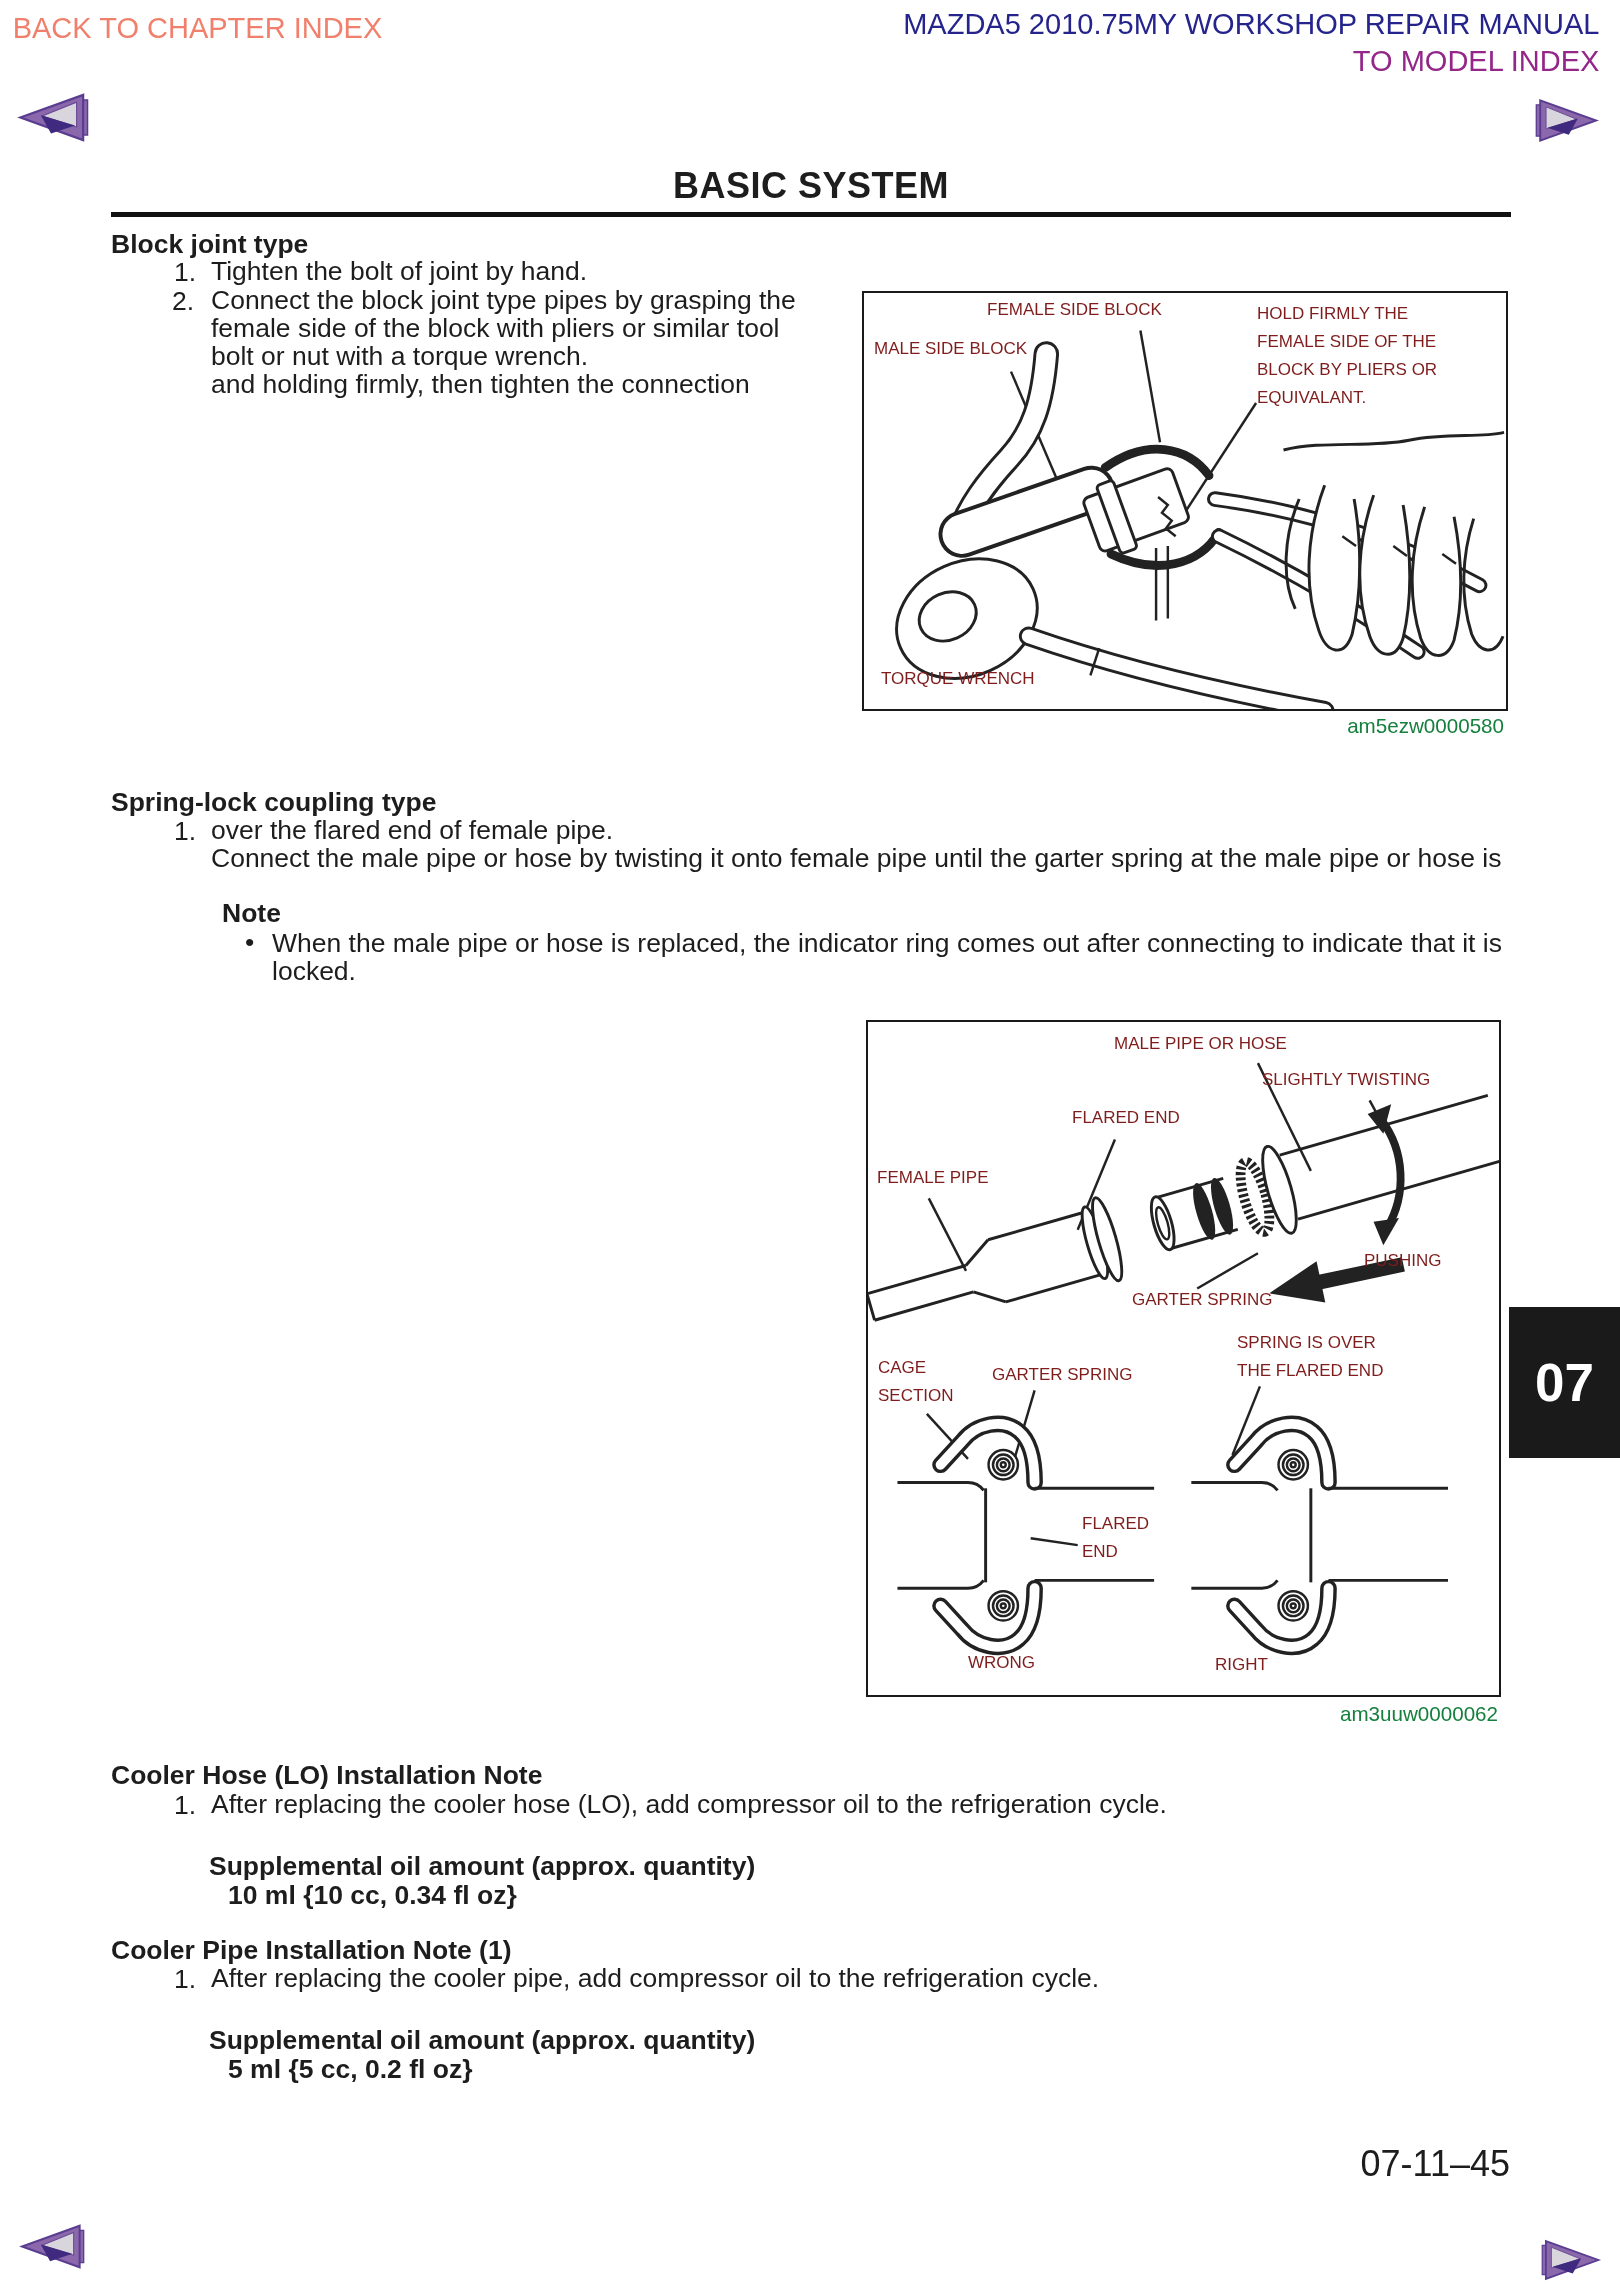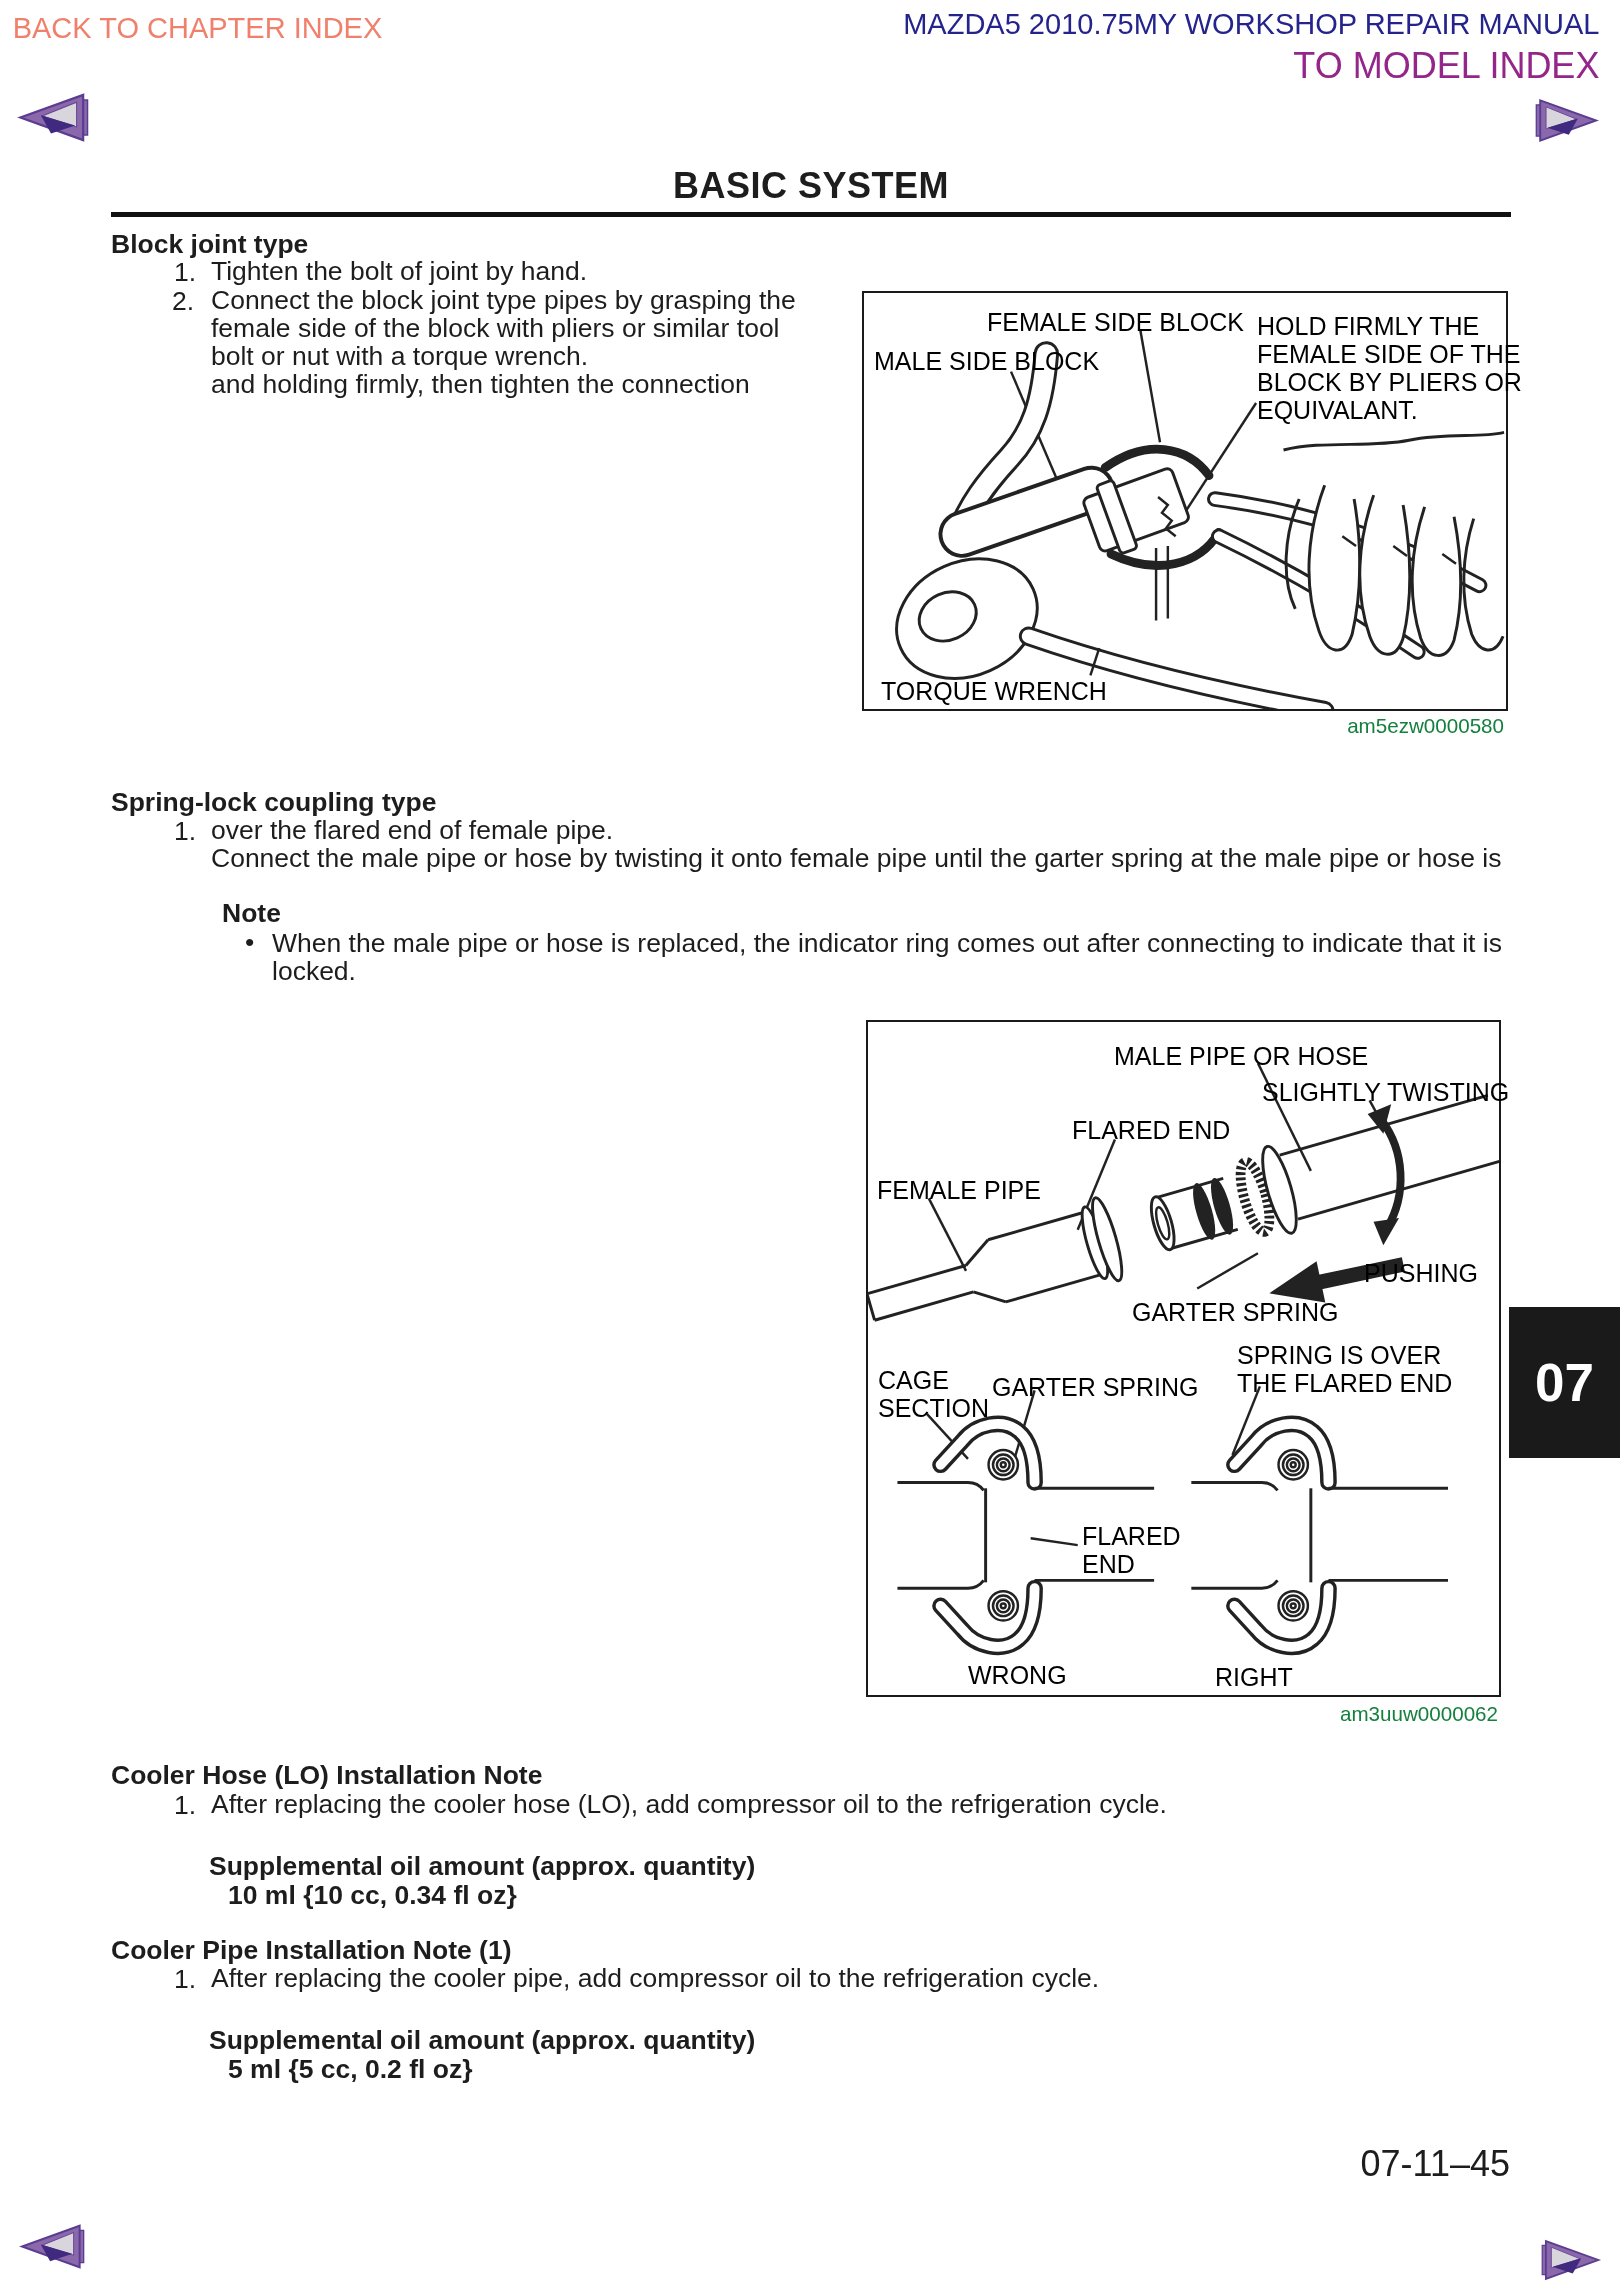--- a/index.html
+++ b/index.html
@@ -3,34 +3,34 @@
 <meta charset="utf-8">
 <style>
   html,body{margin:0;padding:0;background:#ffffff;}
   #page{position:relative;width:1620px;height:2293px;background:#ffffff;overflow:hidden;
         font-family:"Liberation Sans", sans-serif;color:#1d1d1d;}
   .abs{position:absolute;}
   .nowrap{white-space:nowrap;}
   
   .hdr-back{font-size:29px;color:#f0806c;}
   .hdr-title{font-size:29px;color:#24248c;text-align:left;}
-  .hdr-model{font-size:36px;color:#932688;text-align:right;}
+  .hdr-model{font-size:29px;color:#932688;text-align:right;}
   
   .page-title{font-size:36px;font-weight:bold;letter-spacing:0.5px;}
   .rule{position:absolute;background:#111;height:4.9px;}
   
   .h2{font-size:26.5px;font-weight:bold;white-space:nowrap;}
   .body-line{font-size:26.5px;line-height:28px;white-space:nowrap;}
   .lines .body-line{display:block;}
   .num{font-size:26.5px;white-space:nowrap;}
   .spec{font-size:26.5px;font-weight:bold;white-space:nowrap;}
   .bullet::before{content:"•";font-size:26.5px;}
   
   .figbox{position:absolute;border:2.5px solid #1a1a1a;background:#fff;}
-  .figlabel{position:absolute;font-size:25px;line-height:28px;color:#000000;white-space:nowrap;margin-top:12px;}
+  .figlabel{position:absolute;font-size:17px;line-height:28px;color:#7f1d1d;white-space:nowrap;}
   .figcaption{position:absolute;font-size:20.6px;color:#15803d;text-align:right;}
   .art{position:absolute;left:0;top:0;width:100%;height:100%;}
   
   .ln{stroke:#222;stroke-width:2.5px;fill:none;}
   .ln2{stroke:#222;stroke-width:3px;fill:none;}
   .shape{fill:#fff;stroke:#222;stroke-width:3px;}
   .jaw{stroke:#222;stroke-width:9px;fill:none;stroke-linecap:round;}
   .tubeB{stroke:#222;stroke-width:26px;fill:none;stroke-linecap:round;}
   .tubeW{stroke:#fff;stroke-width:20px;fill:none;stroke-linecap:round;}
   .cylB{stroke:#222;stroke-width:48px;fill:none;stroke-linecap:round;}

